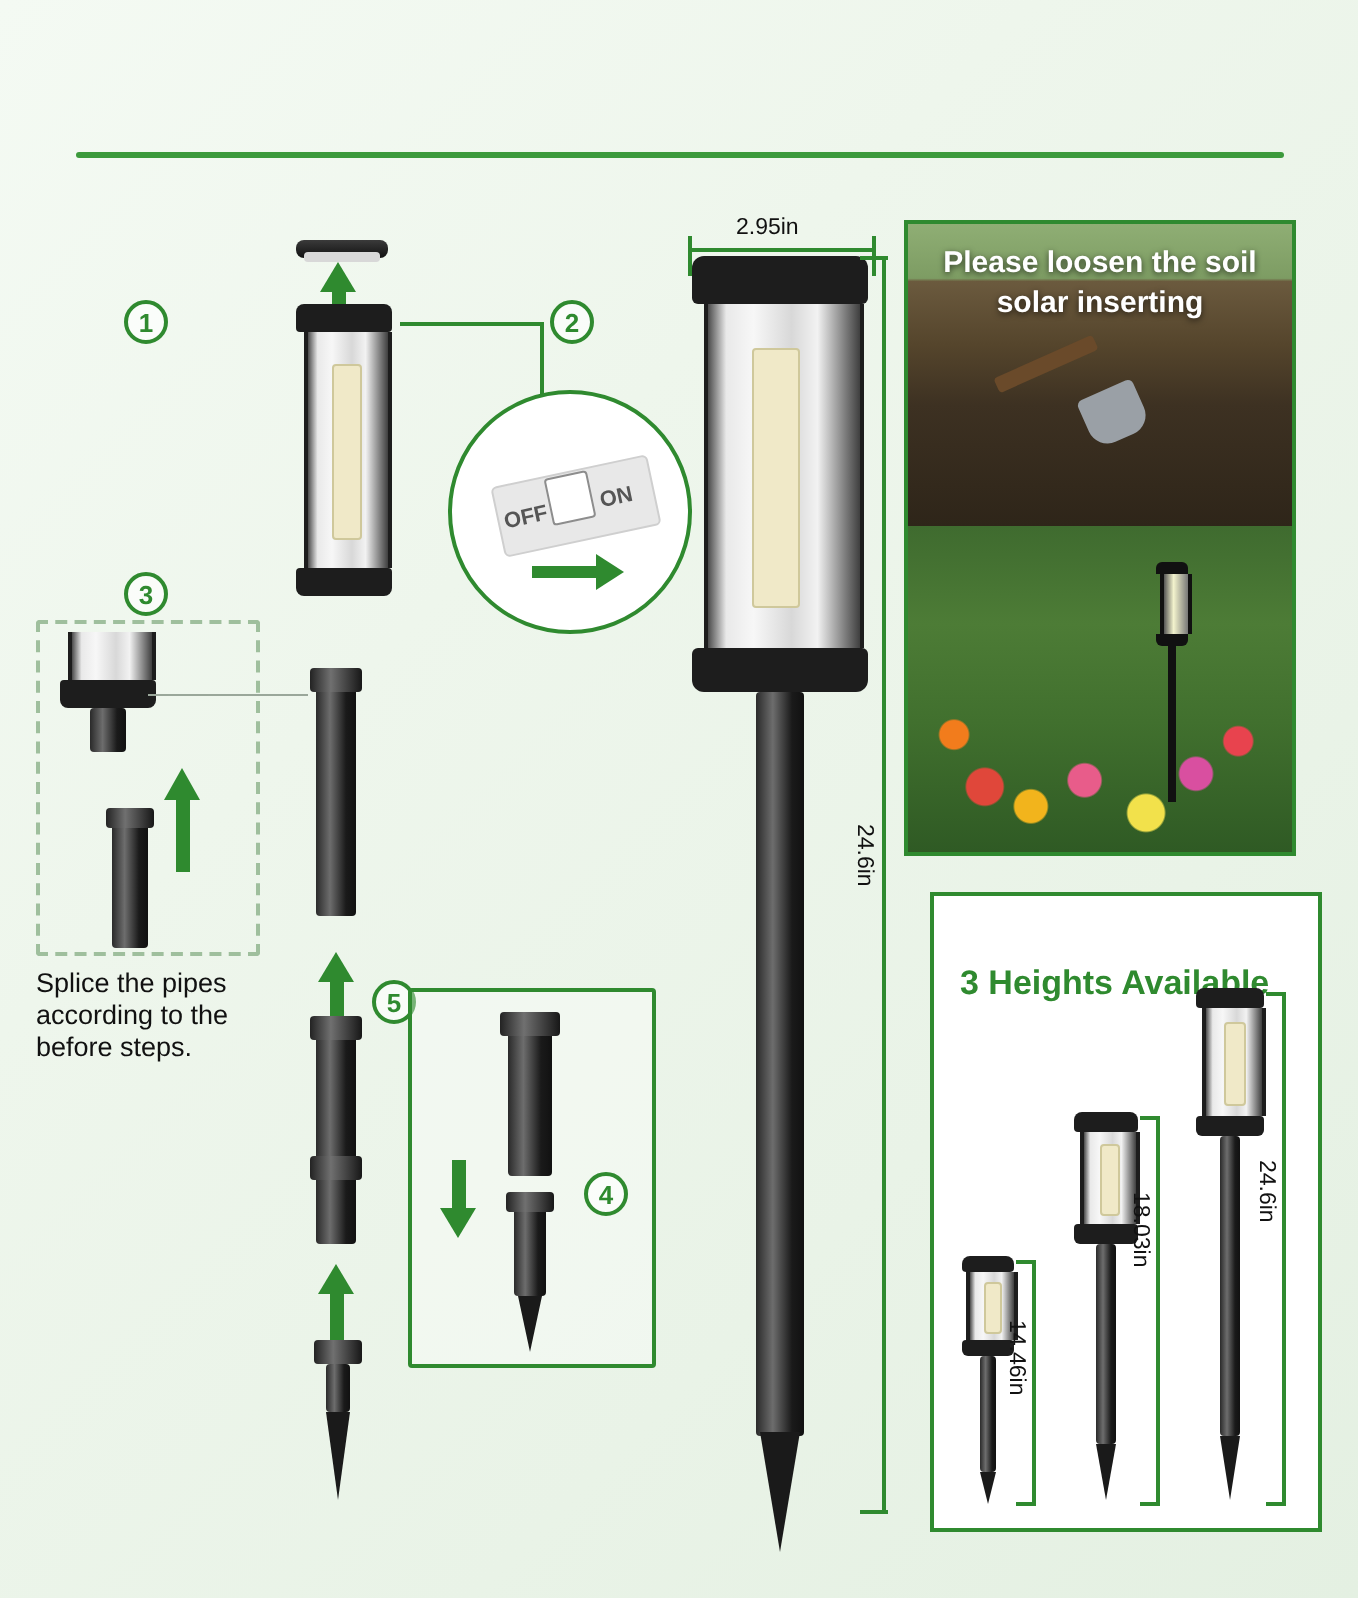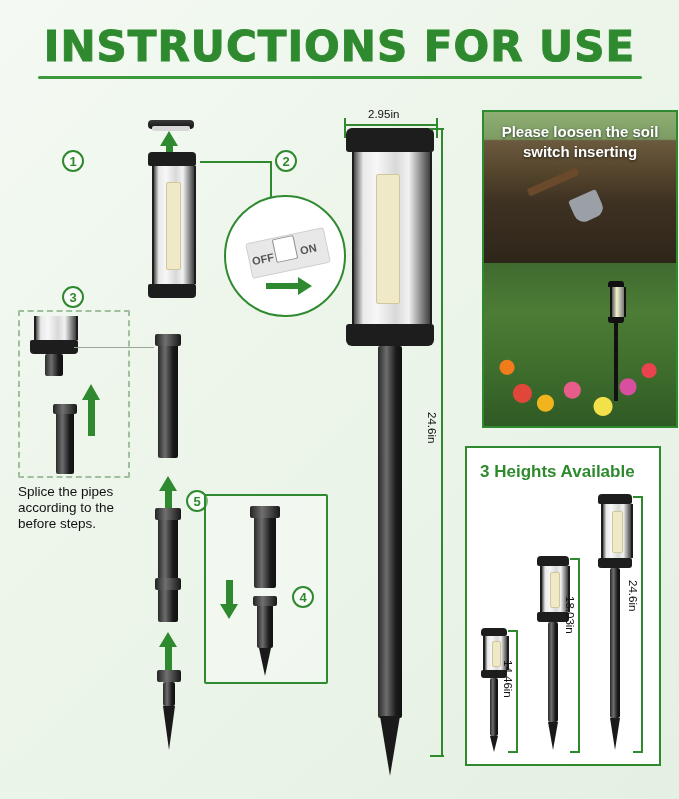--- a/index.html
+++ b/index.html
@@ -135,21 +135,20 @@
     position:absolute;border:2px solid #2f8a2f;box-sizing:border-box;border-radius:2px;background:rgba(255,255,255,.35);
   }
 
   .leader{position:absolute;background:#2f8a2f;}
 </style>
 </head>
 <body>
 
 <div class="root">
 
-  <div class="title">INSTRUCTIONS FOR USE</div>
   <div class="title-rule"></div>
 
   <div class="lamp-cap" style="left:148px;top:120px;width:46px;height:9px;border-radius:4px;background:linear-gradient(180deg,#3a3a3a,#111);"></div>
   <div style="position:absolute;left:152px;top:126px;width:38px;height:5px;background:#d8d8d8;border-radius:2px;"></div>
 
   <div class="arr">
     <div class="shaft" style="left:166px;top:145px;width:7px;height:26px;"></div>
     <div class="head" style="left:160px;top:131px;border-left:9px solid transparent;border-right:9px solid transparent;border-bottom:15px solid #2f8a2f;"></div>
   </div>
 
@@ -245,39 +244,39 @@
   </div>
   <div class="lamp-cap" style="left:346px;top:324px;width:88px;height:22px;border-radius:3px 3px 6px 6px;"></div>
   <div class="pole" style="left:378px;top:346px;width:24px;height:372px;"></div>
   <div class="spike" style="left:380px;top:716px;border-left:10px solid transparent;border-right:10px solid transparent;border-top:60px solid #1a1a1a;"></div>
 
   <div class="dim-line" style="left:441px;top:128px;width:1.5px;height:628px;"></div>
   <div class="dim-line" style="left:430px;top:128px;width:14px;height:1.5px;"></div>
   <div class="dim-line" style="left:430px;top:755px;width:14px;height:1.5px;"></div>
   <div class="dim-label vert" style="left:438px;top:412px;">24.6in</div>
 
-  <div class="panel" style="left:482px;top:110px;width:196px;height:318px;text-decoration:underline;">
+  <div class="panel" style="left:452px;top:110px;width:196px;height:318px;text-decoration:underline;">
     <div class="photo-soil" style="height:48%;"></div>
     <div style="position:absolute;left:0;top:48%;width:100%;height:52%;">
       <div class="photo-garden"></div>
 
       <div style="position:absolute;left:124px;top:18px;width:16px;height:6px;background:#111;border-radius:3px 3px 0 0;"></div>
       <div style="position:absolute;left:126px;top:24px;width:12px;height:30px;background:linear-gradient(90deg,#555,#f3f3cd 40%,#777);border-left:2px solid #111;border-right:2px solid #111;"></div>
       <div style="position:absolute;left:124px;top:54px;width:16px;height:6px;background:#111;border-radius:0 0 3px 3px;"></div>
       <div style="position:absolute;left:130px;top:60px;width:4px;height:78px;background:#111;"></div>
     </div>
 
     <div style="position:absolute;left:42px;top:66px;width:54px;height:8px;background:#6a4a2a;transform:rotate(-24deg);border-radius:2px;"></div>
     <div style="position:absolute;left:88px;top:82px;width:30px;height:26px;background:#9aa0a6;transform:rotate(-24deg);border-radius:3px 3px 10px 10px;"></div>
     <div class="overlay-text" style="top:10px;">Please loosen the soil</div>
-    <div class="overlay-text" style="top:30px;">switch inserting</div>
+    <div class="overlay-text" style="top:30px;">solar inserting</div>
   </div>
 
   <div class="heights-panel" style="left:465px;top:446px;width:196px;height:320px;"></div>
-  <div class="heights-title" style="left:480px;top:462px;">3 Heights Available</div>
+  <div class="heights-title" style="left:480px;top:482px;">3 Heights Available</div>
 
   <div class="lamp-cap" style="left:481px;top:628px;width:26px;height:8px;"></div>
   <div class="glass" style="left:483px;top:636px;width:22px;height:34px;">
     <div class="filament" style="left:7px;top:5px;width:7px;height:24px;"></div>
   </div>
   <div class="lamp-cap" style="left:481px;top:670px;width:26px;height:8px;border-radius:2px 2px 3px 3px;"></div>
   <div class="pole" style="left:490px;top:678px;width:8px;height:58px;"></div>
   <div class="spike" style="left:490px;top:736px;border-left:4px solid transparent;border-right:4px solid transparent;border-top:16px solid #1a1a1a;"></div>
   <div class="dim-line" style="left:516px;top:630px;width:1.5px;height:122px;"></div>
   <div class="dim-line" style="left:508px;top:630px;width:10px;height:1.5px;"></div>

